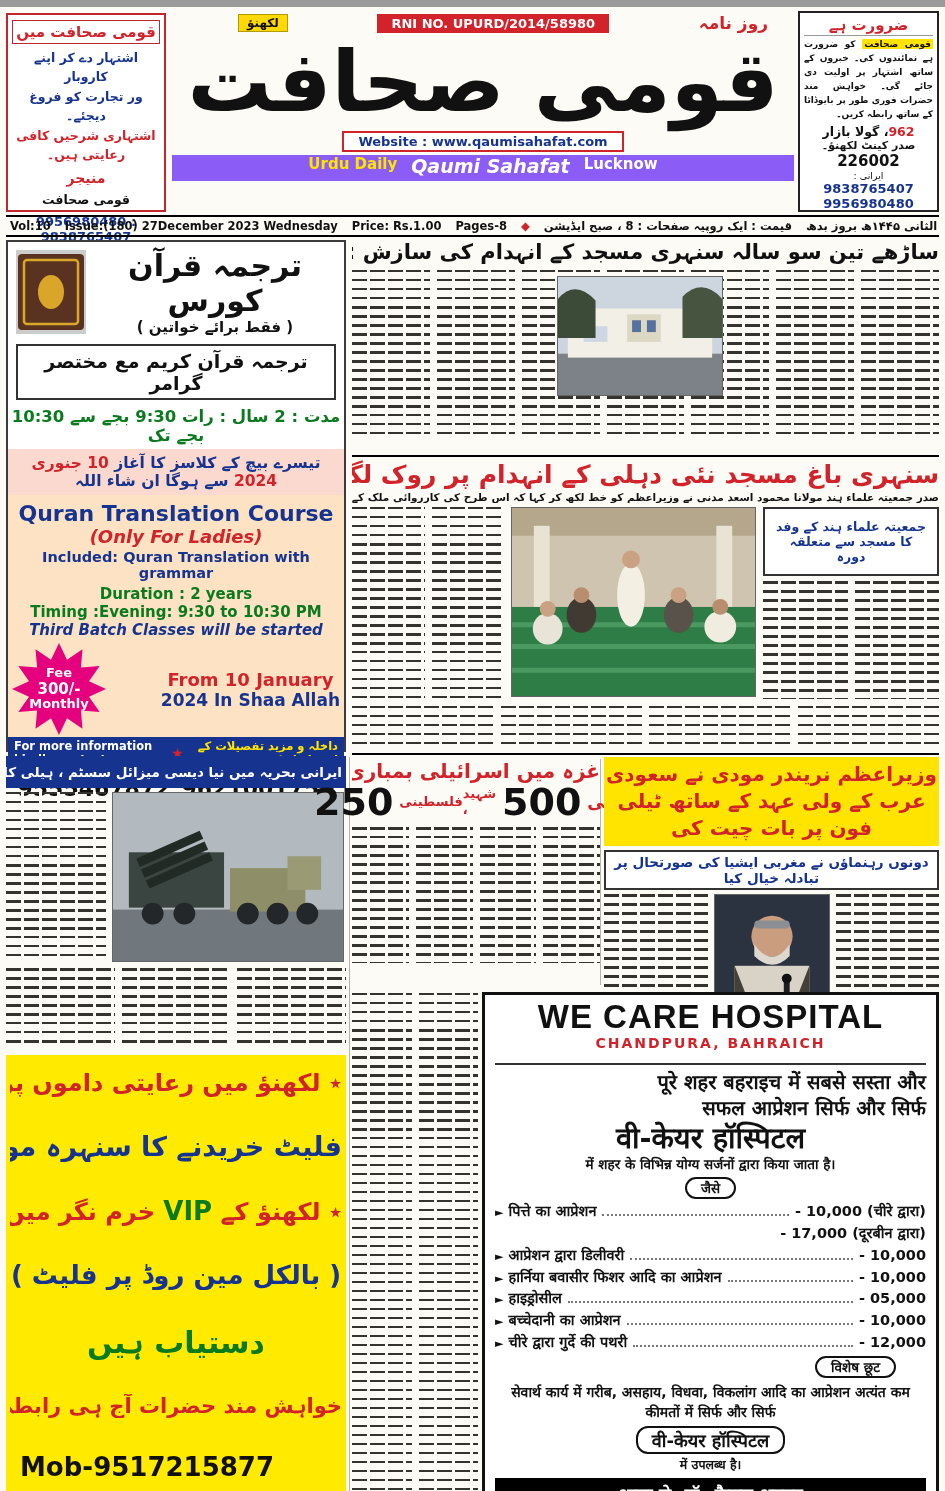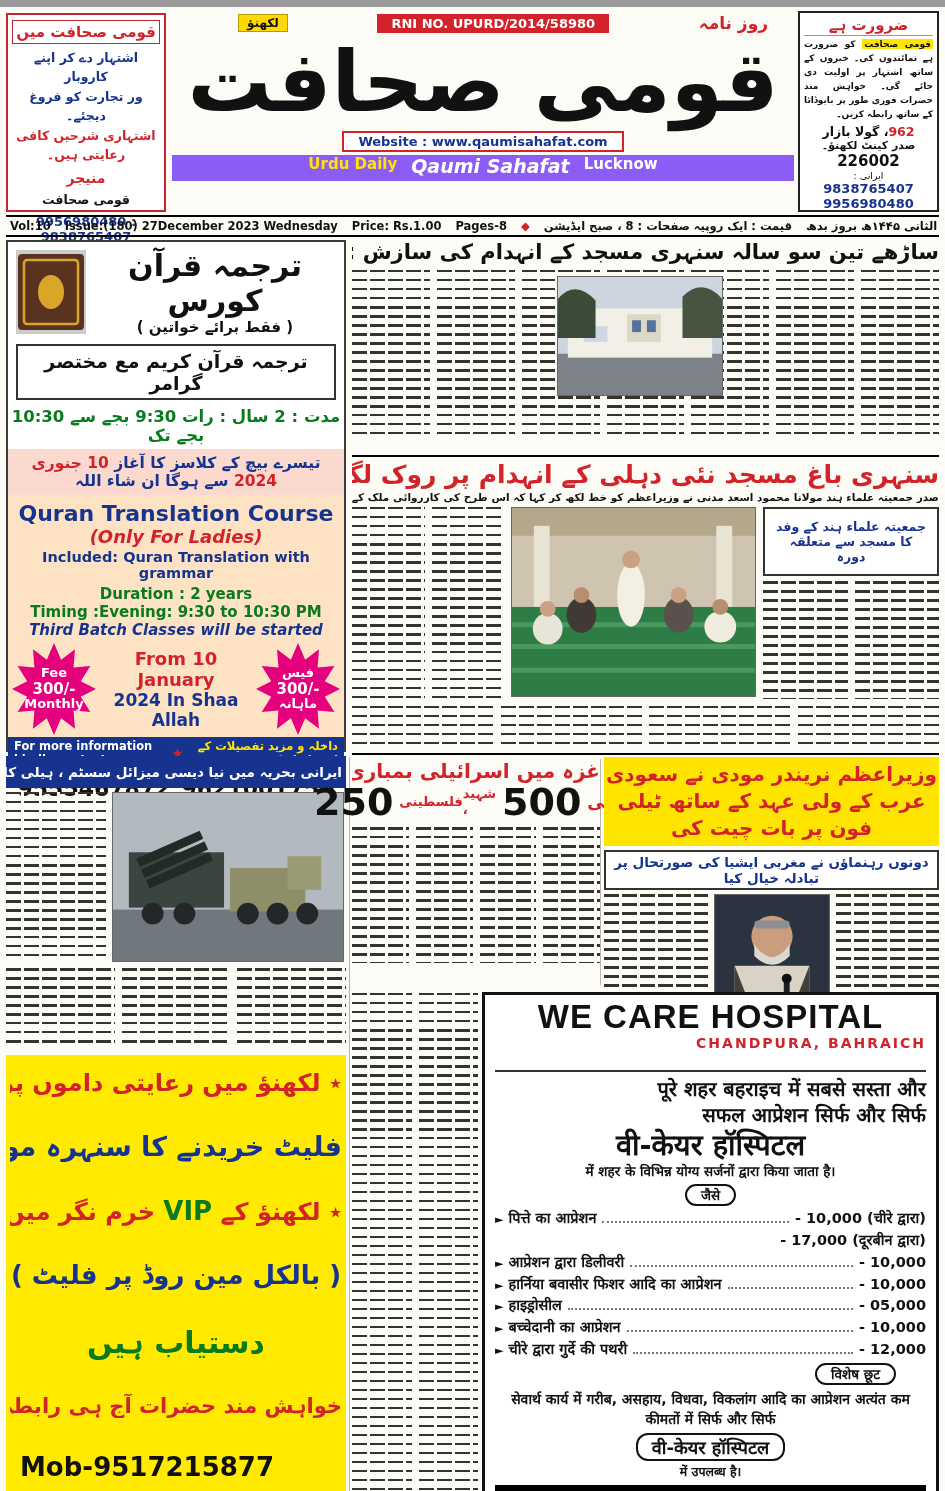--- a/index.html
+++ b/index.html
@@ -67,21 +67,21 @@
   .bigNum{font-size:38px;font-weight:bold;line-height:1}
   .gStack{display:flex;flex-direction:row;align-items:center;color:#d2232a;font-weight:bold;font-size:13px;line-height:1.2}
 
   
   .flats{background:#ffea00;display:flex;flex-direction:column;justify-content:space-between;
          text-align:center;padding:14px 4px 10px}
 
   
   .hosp{border:3px solid #111;background:#fff;padding:5px 10px;display:flex;flex-direction:column}
   .hospTitle{font-family:"Liberation Sans","DejaVu Sans",sans-serif;font-size:33px;font-weight:bold;text-align:center;letter-spacing:1px;line-height:1.05}
-  .hospSub{color:#d2232a;font-weight:bold;font-size:14px;text-align:right;letter-spacing:2px;border-bottom:2px solid #333;padding-bottom:19px;margin-bottom:4px}
+  .hospSub{color:#d2232a;font-weight:bold;font-size:14px;text-align:center;letter-spacing:2px;border-bottom:2px solid #333;padding-bottom:12px;margin-bottom:4px}
   .hLine{font-weight:bold;font-size:20px;text-align:right;line-height:1.3}
   .hBrand{font-weight:bold;font-size:29px;text-align:center;line-height:1.2}
   .hNote{font-weight:bold;font-size:13.5px;text-align:center;margin-bottom:2px}
   .pill{border:2px solid #111;border-radius:12px;font-weight:bold;font-size:13.5px;padding:0 14px;width:max-content;margin:2px auto;background:#fff}
   .itemRow{display:flex;align-items:baseline;font-weight:bold;font-size:14.5px;line-height:1.5}
   .itemRow .blt{color:#111;font-size:11px;margin-right:5px}
   .itemRow .dots{flex:1;border-bottom:2px dotted #777;margin:0 6px 4px}
   .hSpecial{font-weight:bold;font-size:14px;text-align:center;line-height:1.45;margin:2px 6px}
   .hBar{background:#000;color:#fff;font-weight:bold;font-size:18px;text-align:center;padding:4px;margin-top:3px}
 </style>
@@ -169,25 +169,20 @@
       <div class="blue b" style="font-size:15px;font-style:italic">Third Batch Classes will be started</div>
       <div style="display:flex;align-items:center;justify-content:space-between;margin-top:4px">
         <div class="star">
           <span>Fee</span>
           <span style="font-size:15px">300/-</span>
           <span>Monthly</span>
         </div>
         <div>
           <div class="red b" style="font-size:18px">From 10 January</div>
           <div class="blue b" style="font-size:17px">2024 In Shaa Allah</div>
-        </div>
-        <div class="star rtl">
-          <span>فیس</span>
-          <span style="font-size:15px">-/300</span>
-          <span>ماہانہ</span>
         </div>
       </div>
     </div>
     <div class="contactBar">
       <span>For more information kindly contact</span>
       <span class="red" style="font-size:14px">★</span>
       <span class="rtl" style="color:#ffe400">داخلہ و مزید تفصیلات کے لئے رابطہ کریں</span>
     </div>
     <div class="qPhones">
       <span>9555467872</span>

